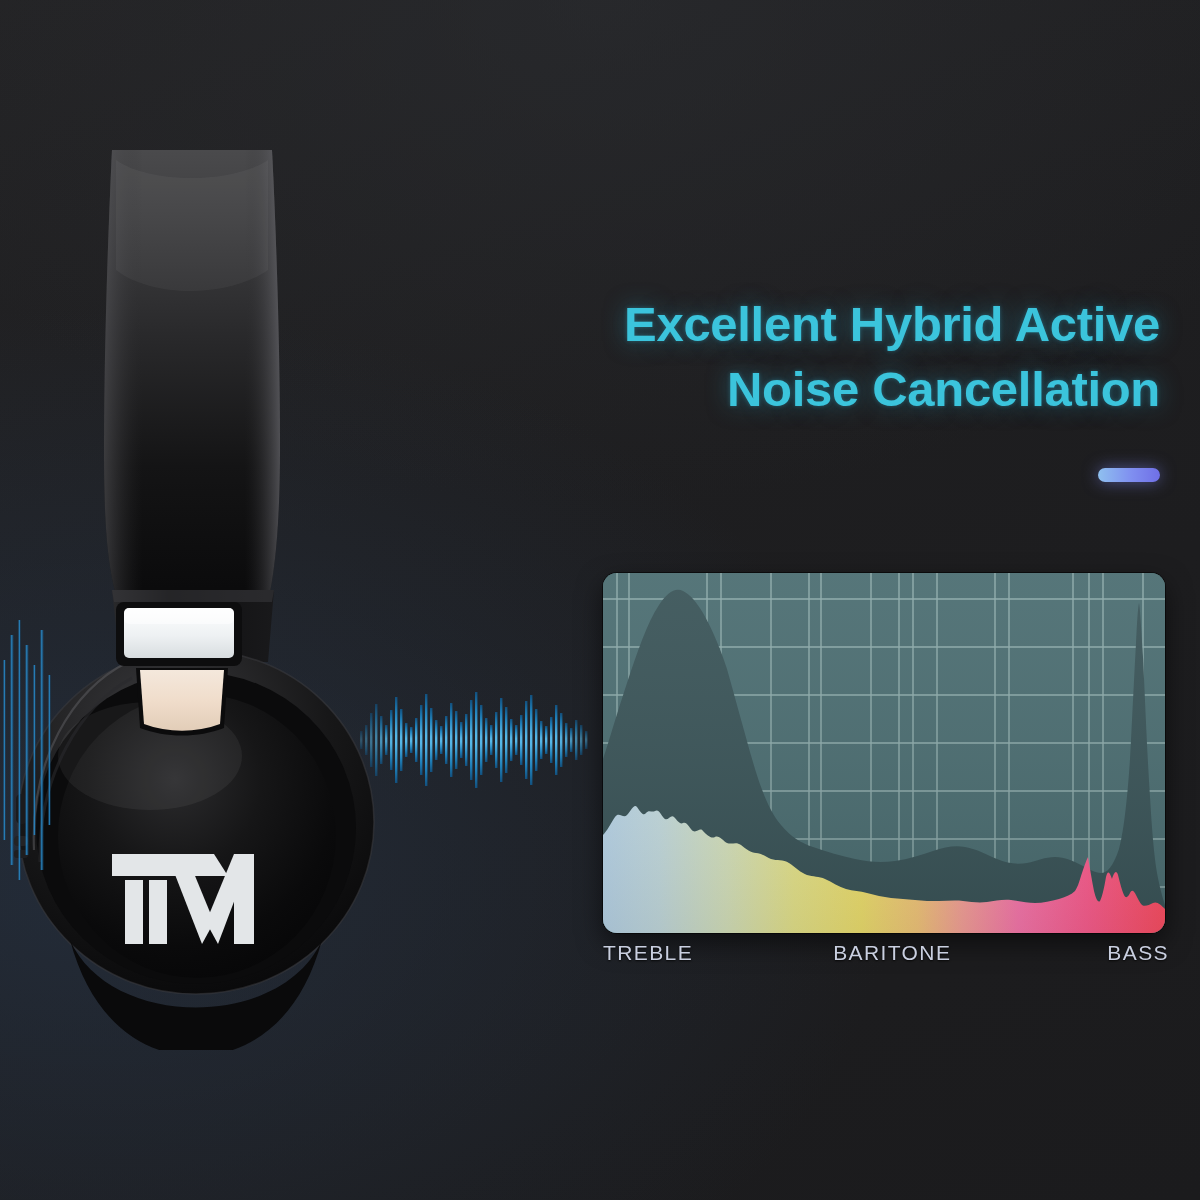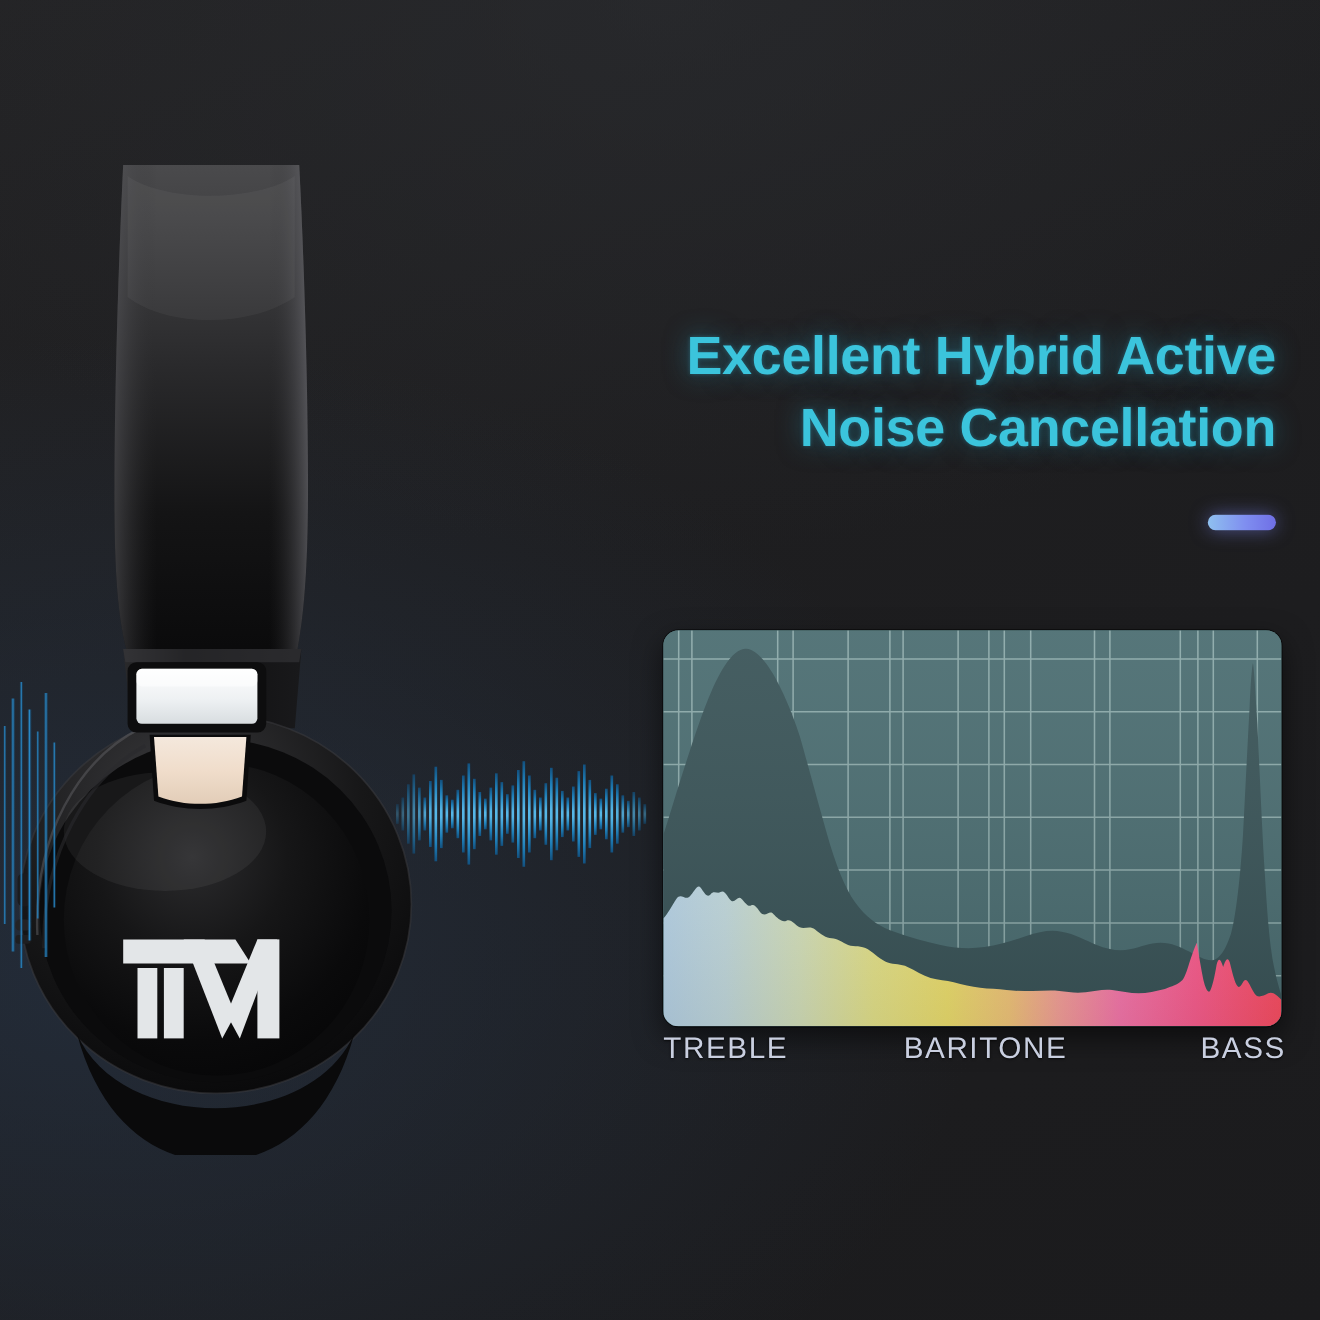--- a/index.html
+++ b/index.html
@@ -58,21 +58,21 @@
     box-shadow:0 0 0 1px rgba(0,0,0,.55), 0 10px 26px rgba(0,0,0,.55);
   }
   #eq-panel svg{ display:block; width:100%; height:100%; }
 
   #eq-labels{
     position:absolute;
     left:603px; top:936px;
     width:566px; height:34px;
     display:flex; justify-content:space-between; align-items:center;
     color:#c9cfe0;
-    font-size:27px;
+    font-size:21px;
     letter-spacing:1.4px;
     text-shadow:0 1px 2px rgba(0,0,0,.8);
   }
   #eq-labels span:nth-child(2){ transform:translateX(-8px); }
 
   
   #soundwave{
     position:absolute;
     left:358px; top:665px;
     width:250px; height:150px;

